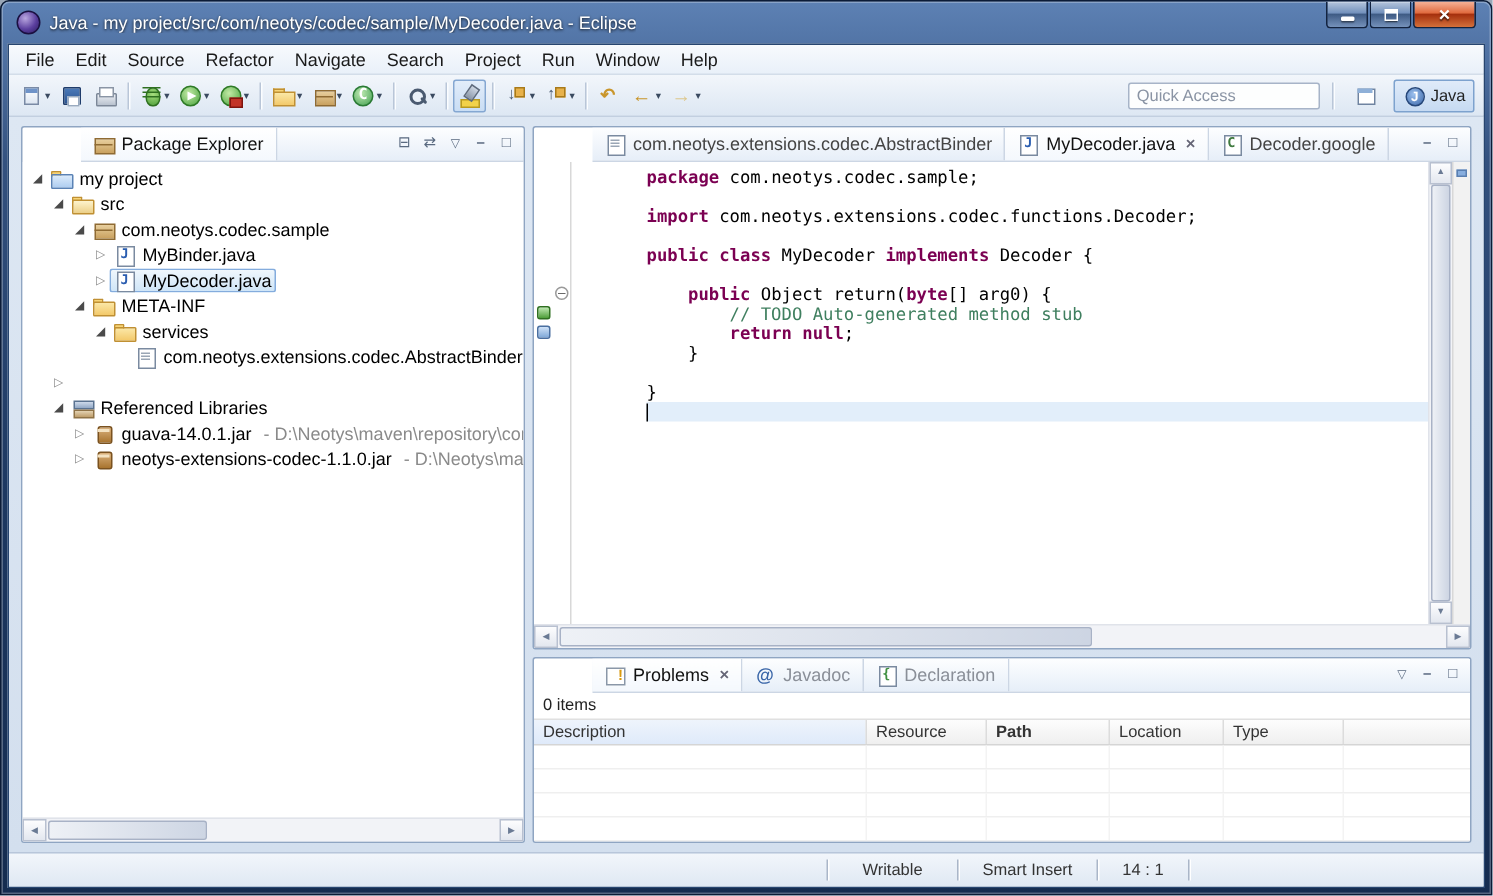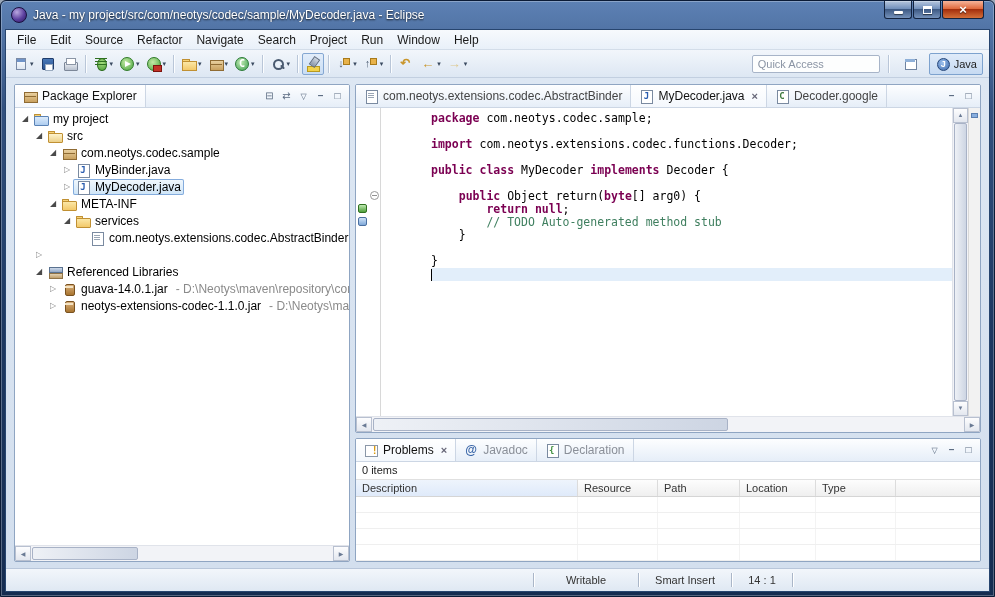--- a/index.html
+++ b/index.html
@@ -64,21 +64,21 @@
   .last-edit-icon::before{content:'↶';position:absolute;left:2px;top:0;font-size:12px;font-weight:bold;color:#c9962c;}
   .back-icon::before{content:'←';position:absolute;left:1px;top:0;font-size:13px;font-weight:bold;color:#c9962c;}
   .forward-icon::before{content:'→';position:absolute;left:1px;top:0;font-size:13px;font-weight:bold;color:#ddc88f;}
   .open-perspective-icon::before{content:'';position:absolute;left:2px;top:3px;width:10px;height:9px;background:#fff;border:1px solid #6f83a0;}
   .open-perspective-icon::after{content:'';position:absolute;left:2px;top:3px;width:10px;height:3px;background:#8fb0d8;}
   .java-perspective-icon::before{content:'';position:absolute;left:2px;top:2px;width:11px;height:11px;background:radial-gradient(circle at 40% 35%,#9cc0ee,#3a66a8);border:1px solid #26477a;border-radius:50%;}
   .java-perspective-icon::after{content:'J';position:absolute;left:1px;right:0;top:3px;text-align:center;color:#fff;font:bold 9px "Liberation Sans",sans-serif;}
   
   .main { flex:1; min-height:0; display:flex; gap:5px; padding:6px 8px; background:linear-gradient(#dde7f3,#d3dfee); }
   .panel { border:1px solid #8fa5c2; border-radius:2px; background:#fff; display:flex; flex-direction:column; min-height:0; overflow:hidden; }
-  .panel-header { height:23px; flex:0 0 23px; background:linear-gradient(#fdfeff,#e6eef8); border-bottom:1px solid #ccd6e4; display:flex; align-items:stretch; }
+  .panel-header { height:23px; flex:0 0 23px; background:linear-gradient(#fdfeff,#e6eef8); border-bottom:1px solid #ccd6e4; display:flex; align-items:stretch;margin-left:39px; }
   .panel-header-icons { margin-left:auto; display:flex; align-items:center; padding-right:3px; }
   .hicon { width:17px; height:16px; text-align:center; color:#5a6a80; font-size:10px; line-height:16px; }
   .collapse-all-icon::before{content:'⊟';} .link-with-editor-icon::before{content:'⇄';}
   .view-menu-icon::before{content:'▽';font-size:8px;} .minimize-icon::before{content:'–';font-weight:bold;}
   .maximize-icon::before{content:'□';}
   .view-tab,.etab { display:flex; align-items:center; gap:4px; padding:0 8px; border-right:1px solid #ccd6e4; white-space:nowrap; color:#444; }
   .view-tab.active,.etab.active { background:linear-gradient(#ffffff,#f4f8fd); color:#111; border-top-left-radius:2px; }
   .etab.inactive-dim { color:#8a8f98; }
   .etab-close { color:#667; font-size:11px; font-weight:bold; margin-left:3px; }
   .etabs { display:flex; align-items:stretch; min-width:0; overflow:hidden; }
@@ -140,30 +140,30 @@
   .caret { display:inline-block; width:1px; height:12px; background:#000; vertical-align:middle; }
   .overview { width:12px; flex:0 0 12px; background:#f2f2f2; border-left:1px solid #d8d8d8; position:relative; }
   .ov-marker { position:absolute; top:5px; left:2px; width:7px; height:5px; background:#88aede; border:1px solid #5a7fb0; }
   
   .problems-panel { height:124px; flex:0 0 124px; }
   .summary { height:17px; flex:0 0 17px; font-size:11px; color:#222; padding:2px 6px; background:#fff; }
   .ptable { flex:1; min-height:0; display:flex; flex-direction:column; font-size:11px; }
   .phead { display:flex; height:18px; flex:0 0 18px; background:linear-gradient(#fdfdfd,#efefef); border-top:1px solid #e0e0e0; border-bottom:1px solid #d5d5d5; color:#333; }
   .pcol { padding:2px 0 0 6px; border-right:1px solid #dcdcdc; overflow:hidden; white-space:nowrap; }
   .pcol.c0 { width:222px; background:linear-gradient(#eef4fc,#dfeafa); }
-  .pcol.c1 { width:80px; } .pcol.c2 { width:82px; } .pcol.c3 { width:76px; } .pcol.c4 { width:80px; } .pcol.cf { flex:1; border-right:none; }
+  .pcol.c1 { width:80px; } .pcol.c2 { width:82px;font-weight:bold; } .pcol.c3 { width:76px; } .pcol.c4 { width:80px; } .pcol.cf { flex:1; border-right:none; }
   .prow { display:flex; height:16px; flex:0 0 16px; border-bottom:1px solid #efefef; }
   .prow .pcell { border-right:1px solid #f3f3f3; }
   .pcell.c0{width:222px;} .pcell.c1{width:80px;} .pcell.c2{width:82px;} .pcell.c3{width:76px;} .pcell.c4{width:80px;} .pcell.cf{flex:1;border-right:none;}
   
   .statusbar { height:23px; flex:0 0 23px; background:linear-gradient(#f2f6fb,#dfe8f3); border-top:1px solid #b8c6da; display:flex; align-items:stretch; font-size:11px; color:#333; padding:0 6px; }
   .status-fill { flex:1; }
   .status-sep { width:1px; background:#aab6c8; box-shadow:1px 0 0 #fff; margin:4px 0; }
   .status-seg { display:flex; align-items:center; justify-content:center; }
-  .seg-writable { width:104px; } .seg-insert { width:92px; } .seg-pos { width:60px; } .seg-pad { width:190px; }
+  .seg-writable { width:86px; } .seg-insert { width:92px; } .seg-pos { width:60px; } .seg-pad { width:190px; }
 </style>
 </head>
 <body>
 
 <div class="window">
   <div class="titlebar">
     <span class="app-icon"></span>
     <span class="title-text">Java - my project/src/com/neotys/codec/sample/MyDecoder.java - Eclipse</span>
     <span class="win-controls">
       <span class="win-btn">
@@ -412,22 +412,22 @@
                 <span class="fold-marker" style="top: 83px;">–</span>
               </div>
             <div class="code">
                 <div class="code-line"><span class="tok-kw">package</span><span class="tok-pl"> com.neotys.codec.sample;</span></div>
                 <div class="code-line"></div>
                 <div class="code-line"><span class="tok-kw">import</span><span class="tok-pl"> com.neotys.extensions.codec.functions.Decoder;</span></div>
                 <div class="code-line"></div>
                 <div class="code-line"><span class="tok-kw">public</span><span class="tok-pl"> </span><span class="tok-kw">class</span><span class="tok-pl"> MyDecoder </span><span class="tok-kw">implements</span><span class="tok-pl"> Decoder {</span></div>
                 <div class="code-line"></div>
                 <div class="code-line"><span class="tok-pl">    </span><span class="tok-kw">public</span><span class="tok-pl"> Object return(</span><span class="tok-kw">byte</span><span class="tok-pl">[] arg0) {</span></div>
+                <div class="code-line"><span class="tok-cm">        // TODO Auto-generated method stub</span></div>
                 <div class="code-line"><span class="tok-pl">        </span><span class="tok-kw">return</span><span class="tok-pl"> </span><span class="tok-kw">null</span><span class="tok-pl">;</span></div>
-                <div class="code-line"><span class="tok-cm">        // TODO Auto-generated method stub</span></div>
                 <div class="code-line"><span class="tok-pl">    }</span></div>
                 <div class="code-line"></div>
                 <div class="code-line"><span class="tok-pl">}</span></div>
                 <div class="code-line current"><span class="caret"></span></div>
               </div>
             <div class="sb-v">
               <span class="sb-btn">▲</span>
               <span class="sb-track">
                   <span class="sb-thumb"></span>
                 </span>

